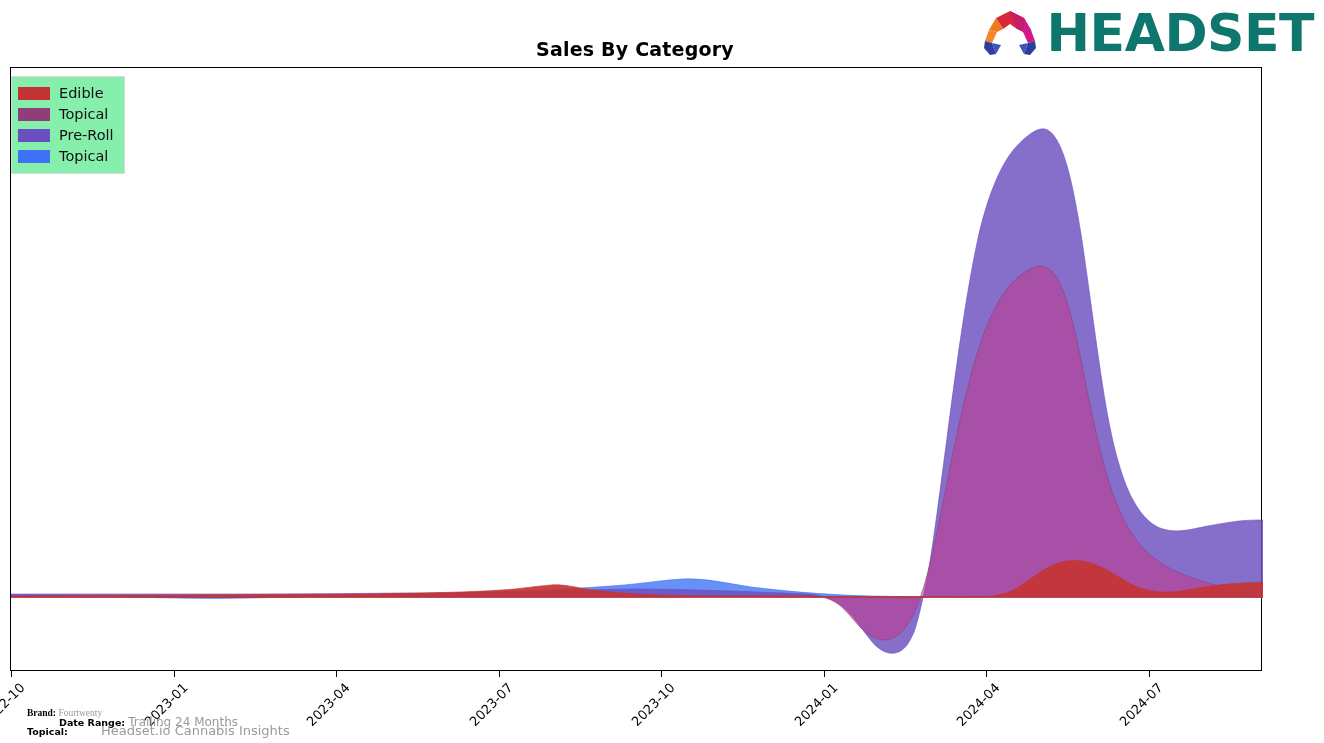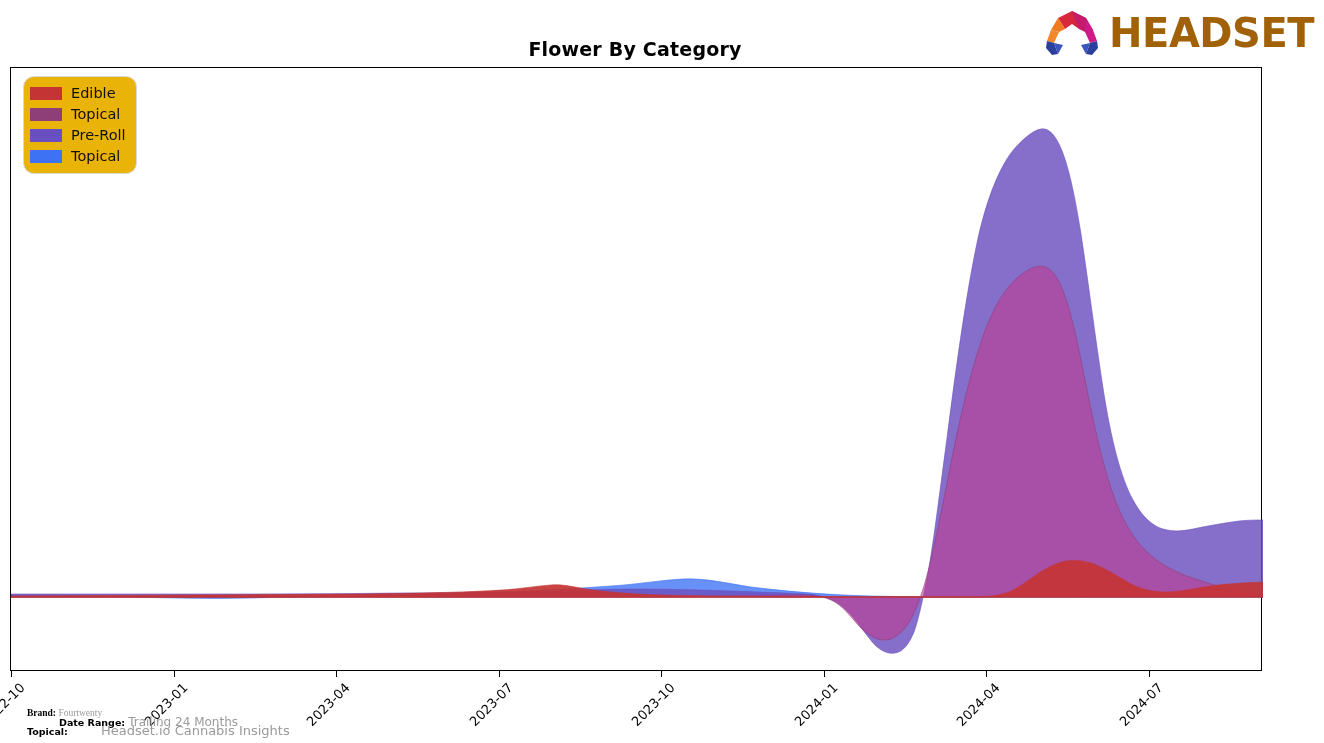--- a/index.html
+++ b/index.html
@@ -5,29 +5,29 @@
   html,body{margin:0;padding:0;background:#ffffff;}
   body{width:1324px;height:743px;position:relative;overflow:hidden;
        font-family:"DejaVu Sans","Liberation Sans",sans-serif;}
 
   #chart-title{position:absolute;left:0;top:38px;width:1270px;text-align:center;
       font-size:19px;font-weight:bold;color:#000;letter-spacing:.2px;}
 
   #brand-logo{position:absolute;right:10px;top:8px;height:50px;display:flex;
       align-items:center;gap:6px;}
   #brand-logo .logo-mark{width:62px;height:50px;display:block;}
-  #brand-logo .logo-word{font-size:40px;font-weight:600;color:#a16207;
+  #brand-logo .logo-word{font-size:52px;font-weight:600;color:#0f766e;
       letter-spacing:-0.5px;line-height:1;font-family:"DejaVu Sans","Liberation Sans",sans-serif;}
 
   #plot-frame{position:absolute;left:10px;top:67px;width:1252px;height:604px;
       border:1.4px solid #000;box-sizing:border-box;background:#fff;}
   #plot-svg{position:absolute;left:0;top:0;width:1252px;height:604px;display:block;}
 
-  #legend{position:absolute;left:12px;top:8px;background:#eab308;border:1px solid #d9d9d9;
-      border-radius:11px;padding:6px 10px 6px 6px;}
+  #legend{position:absolute;left:0;top:8px;background:#86efac;border:1px solid #d9d9d9;
+      border-radius:0;padding:6px 10px 6px 6px;}
   .legend-row{display:flex;align-items:center;height:21px;}
   .legend-swatch{width:32px;height:13px;margin-right:9px;flex:0 0 auto;}
   .legend-label{font-size:14.5px;color:#111;line-height:1;}
 
   #footnote{position:absolute;left:16px;top:640px;z-index:6;}
   .foot-line{position:absolute;left:0;white-space:nowrap;font-size:9.5px;line-height:10px;}
   .foot-line.l1{top:0px;font-family:Liberation Serif, serif;}
   .foot-line.l2{top:9px;padding-left:32px;}
   .foot-line.l3{top:18px;}
   .foot-key{font-weight:bold;color:#000;}
@@ -36,21 +36,21 @@
   .foot-line.l3 .foot-val{font-size:13px;margin-left:30px;}
 
   #xaxis{position:absolute;left:10px;top:671px;width:1252px;height:72px;}
   .xtick{position:absolute;top:0;width:1px;height:6px;background:#000;}
   .xlabel{position:absolute;top:9px;font-size:13px;color:#000;white-space:nowrap;
       transform:rotate(-45deg);transform-origin:right top;text-align:right;}
 </style>
 </head>
 <body>
 
-<div id="chart-title">Flower By Category</div>
+<div id="chart-title">Sales By Category</div>
 
 <div id="brand-logo">
   <svg class="logo-mark" viewBox="0 0 62 50">
     <polygon points="31,3 17,10 24,21 31,16 38,21 45,10" fill="#d8283c"></polygon>
     <polygon points="31,3 45,10 52,22 44,24 38,21" fill="#c21c6b"></polygon>
     <polygon points="45,10 52,22 56,33 49,35 44,24" fill="#d01a8a"></polygon>
     <polygon points="17,10 10,22 18,24 24,21" fill="#f07a1e"></polygon>
     <polygon points="10,22 6,33 13,35 18,24" fill="#f2882a"></polygon>
     <polygon points="6,33 13,35 17,46 11,47 5,40" fill="#2b3f9e"></polygon>
     <polygon points="13,35 22,37 17,46" fill="#3a55c0"></polygon>

